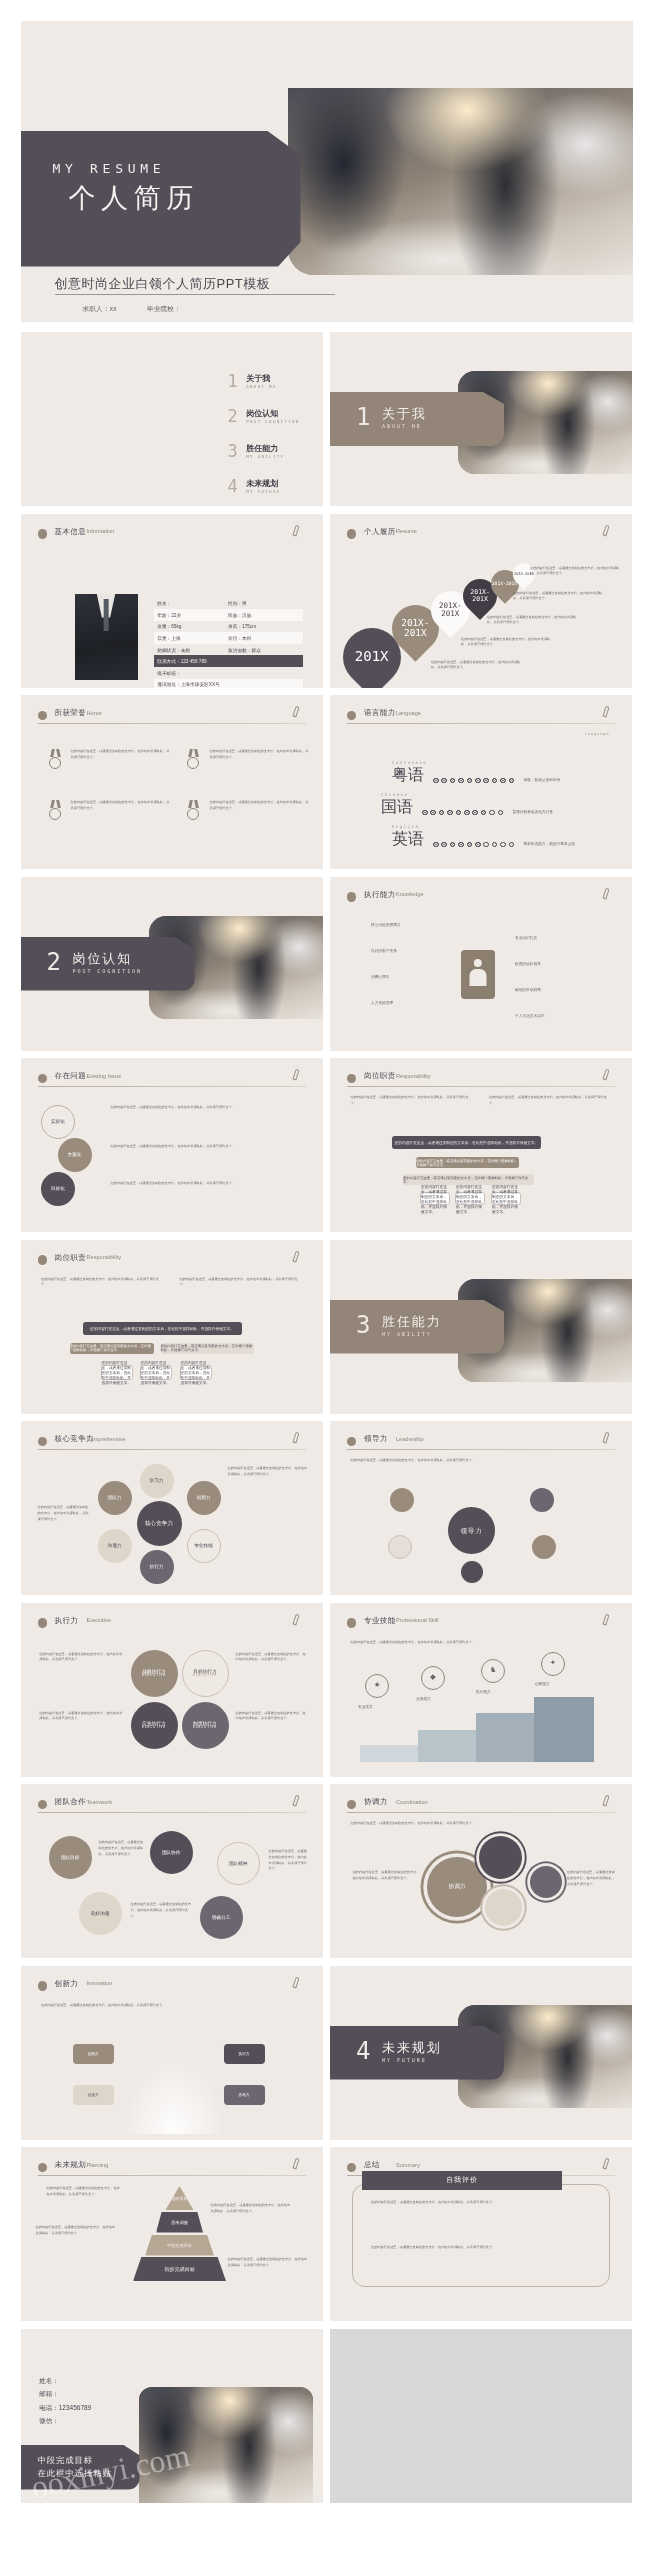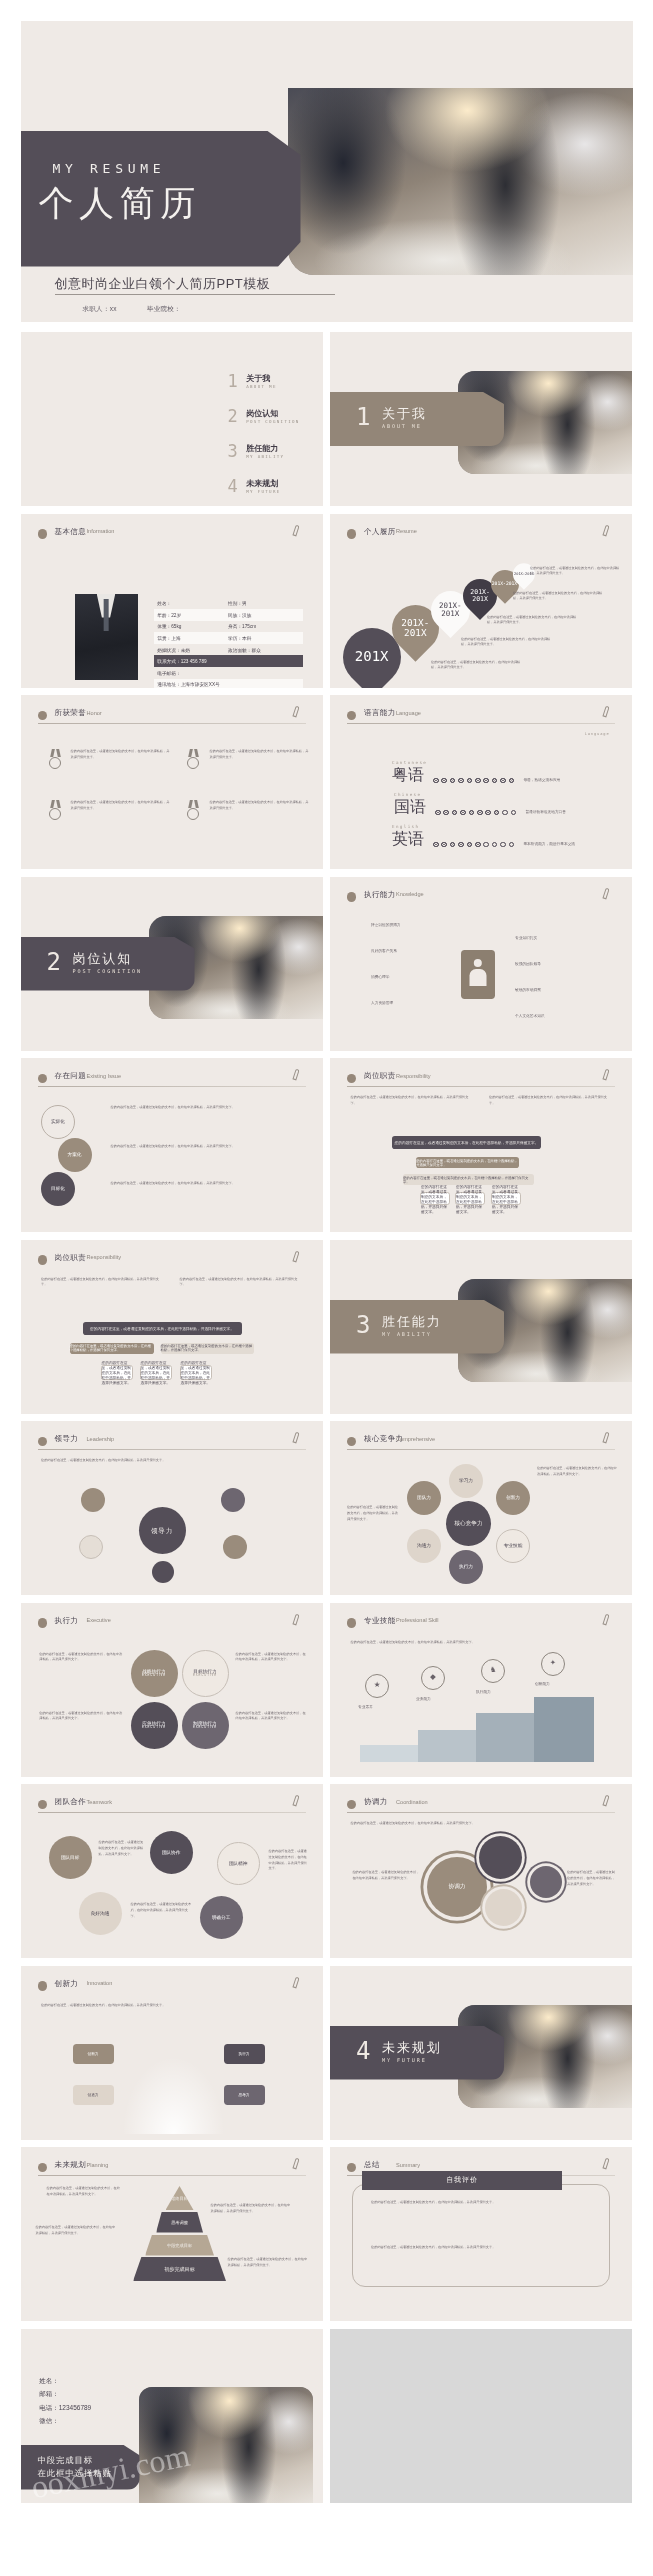--- a/index.html
+++ b/index.html
@@ -32,21 +32,21 @@
   .hero-title-card {
     position:absolute; left:0; top:110px; width:280px; height:136px;
     background:#544e58; border-radius:0 24px 24px 0;
     clip-path: polygon(0 0, 88% 0, 100% 18%, 100% 82%, 92% 100%, 0 100%);
   }
   .hero-title-card .en {
     position:absolute; left:32px; top:30px; color:#efece9; font-size:13px;
     letter-spacing:4.7px; font-family:"DejaVu Sans Mono",monospace;
   }
   .hero-title-card .cn {
-    position:absolute; left:18px; top:49px; color:#f4f1ee; font-size:35px;
+    position:absolute; left:48px; top:49px; color:#f4f1ee; font-size:27px;
     letter-spacing:5.6px; font-weight:400;
   }
   .hero-sub {
     position:absolute; left:34px; top:254px; font-size:13px; color:#4d4750;
     letter-spacing:0.5px;
   }
   .hero-rule { position:absolute; left:34px; top:273px; width:280px; height:0.9px; background:#9c9691; }
   .hero-meta { position:absolute; left:62px; top:284px; font-size:6.5px; color:#5d5761; letter-spacing:0.3px; }
   .hero-meta span { margin-right:28px; }
 
@@ -383,21 +383,21 @@
               <i class="on"></i>
             <i class="on"></i>
               <i class="on"></i>
               <i class="on"></i>
               <i class="on"></i>
               <i class="on"></i>
             </div>
           <div class="note">母语，熟练交流和应用</div>
         </div>
 
-        <div class="lang-row" style="left:64px;top:97px">
+        <div class="lang-row" style="left:51px;top:97px">
           <div class="lab">
               <div class="en">Chinese</div>
             <div class="cn">国语</div>
             </div>
           <div class="dots">
             <i class="on"></i>
               <i class="on"></i>
               <i class="on"></i>
               <i class="on"></i>
               <i class="on"></i>
@@ -540,40 +540,20 @@
             <div class="photo-real"></div>
           </div>
         <div class="card"></div>
         <div class="num" style="top:71px">3</div>
         <div class="cn" style="top:73px">胜任能力</div>
         <div class="en" style="top:91px">MY ABILITY</div>
       </div>
     </div>
 
     <div class="row">
-      <div class="slide">
-        <div class="sh">
-          <div class="dot"></div>
-          <div class="t-cn">领导力</div>
-          <div class="t-en">Leadership</div>
-          <div class="line"></div>
-          <div class="pen">
-              <div></div>
-            </div>
-        </div>
-        <div class="tiny" style="left:20.5px;top:37px;width:259px">您的内容打在这里，或者通过复制您的文本后，在此框中选择粘贴，并选择只保留文字。</div>
-        <div class="circle" style="left:118px;top:86px;width:47px;height:47px;background:#544e58;
-             color:#f1eeeb;font-size:6.5px;letter-spacing:0.9px">领导力</div>
-        <div class="circle" style="left:60px;top:67px;width:24px;height:24px;background:#9a8c7c"></div>
-        <div class="circle" style="left:58px;top:114px;width:24px;height:24px;background:#e5ded6;border:0.9px solid #c7bfb7"></div>
-        <div class="circle" style="left:200px;top:67px;width:24px;height:24px;background:#6d6670"></div>
-        <div class="circle" style="left:202px;top:114px;width:24px;height:24px;background:#9a8c7c"></div>
-        <div class="circle" style="left:131px;top:140px;width:22.4px;height:22.4px;background:#544e58"></div>
-      </div>
-
       <div class="slide">
         <div class="sh">
           <div class="dot"></div>
           <div class="t-cn">核心竞争力</div>
           <div class="t-en">Comprehensive</div>
           <div class="line"></div>
           <div class="pen">
               <div></div>
             </div>
         </div>
@@ -587,20 +567,40 @@
              color:#4a4450;font-size:4.7px;border:0.9px solid #c7bfb7">专业技能</div>
         <div class="circle" style="left:119px;top:129px;width:34px;height:34px;background:#6d6670;
              color:#fff;font-size:4.7px">执行力</div>
         <div class="circle" style="left:77px;top:108px;width:34px;height:34px;background:#ded5cb;
              color:#4a4450;font-size:4.7px">沟通力</div>
         <div class="circle" style="left:77px;top:60px;width:34px;height:34px;background:#9a8c7c;
              color:#fff;font-size:4.7px">团队力</div>
         <div class="tiny" style="left:207px;top:45px;width:80px">您的内容打在这里，或者通过复制您的文本后，在此框中选择粘贴，并选择只保留文字。</div>
         <div class="tiny" style="left:17px;top:84px;width:54px">您的内容打在这里，或者通过复制您的文本后，在此框中选择粘贴，并选择只保留文字。</div>
       </div>
+
+      <div class="slide">
+        <div class="sh">
+          <div class="dot"></div>
+          <div class="t-cn">领导力</div>
+          <div class="t-en">Leadership</div>
+          <div class="line"></div>
+          <div class="pen">
+              <div></div>
+            </div>
+        </div>
+        <div class="tiny" style="left:20.5px;top:37px;width:259px">您的内容打在这里，或者通过复制您的文本后，在此框中选择粘贴，并选择只保留文字。</div>
+        <div class="circle" style="left:118px;top:86px;width:47px;height:47px;background:#544e58;
+             color:#f1eeeb;font-size:6.5px;letter-spacing:0.9px">领导力</div>
+        <div class="circle" style="left:60px;top:67px;width:24px;height:24px;background:#9a8c7c"></div>
+        <div class="circle" style="left:58px;top:114px;width:24px;height:24px;background:#e5ded6;border:0.9px solid #c7bfb7"></div>
+        <div class="circle" style="left:200px;top:67px;width:24px;height:24px;background:#6d6670"></div>
+        <div class="circle" style="left:202px;top:114px;width:24px;height:24px;background:#9a8c7c"></div>
+        <div class="circle" style="left:131px;top:140px;width:22.4px;height:22.4px;background:#544e58"></div>
+      </div>
     </div>
 
     <div class="row">
       <div class="slide">
         <div class="sh">
           <div class="dot"></div>
           <div class="t-cn">执行力</div>
           <div class="t-en">Executive</div>
           <div class="line"></div>
           <div class="pen">

